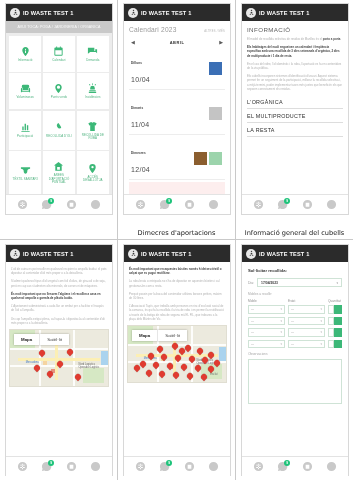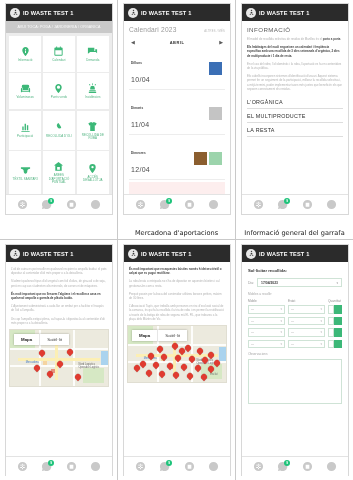--- a/index.html
+++ b/index.html
@@ -411,21 +411,21 @@
               <path d="M12 2a10 10 0 100 20 10 10 0 000-20zM8 8h8v9H8z"></path>
             </svg>
           </span>
           <span class="nb">
             <svg viewBox="0 0 24 24" fill="currentColor">
               <path d="M12 2a10 10 0 100 20 10 10 0 000-20zM7 15h2V9H7zm4 0h2v-4h-2zm4 0h2V7h-2z"></path>
             </svg>
           </span>
         </div>
     </div>
-    <div class="caption">Mercadona d'aportacions</div>
+    <div class="caption">Dimecres d'aportacions</div>
   </div>
 
   <div class="cell">
     <div class="phone">
       <div class="appbar">
         <span class="logo">
           <svg viewBox="0 0 24 24" fill="#3a3a3a">
               <path d="M12 2l3 5h-6zM5 20l3-5 3 5zM19 20l-3-5-3 5zM12 9a3 3 0 110 6 3 3 0 010-6z"></path>
             </svg>
         </span>
@@ -460,21 +460,21 @@
               <path d="M12 2a10 10 0 100 20 10 10 0 000-20zM8 8h8v9H8z"></path>
             </svg>
           </span>
           <span class="nb">
             <svg viewBox="0 0 24 24" fill="currentColor">
               <path d="M12 2a10 10 0 100 20 10 10 0 000-20zM7 15h2V9H7zm4 0h2v-4h-2zm4 0h2V7h-2z"></path>
             </svg>
           </span>
         </div>
     </div>
-    <div class="caption">Informació general del garrafa</div>
+    <div class="caption">Informació general del cubells</div>
   </div>
 
   <div class="cell r2">
     <div class="phone">
       <div class="appbar">
         <span class="logo">
           <svg viewBox="0 0 24 24" fill="#3a3a3a">
               <path d="M12 2l3 5h-6zM5 20l3-5 3 5zM19 20l-3-5-3 5zM12 9a3 3 0 110 6 3 3 0 010-6z"></path>
             </svg>
         </span>

